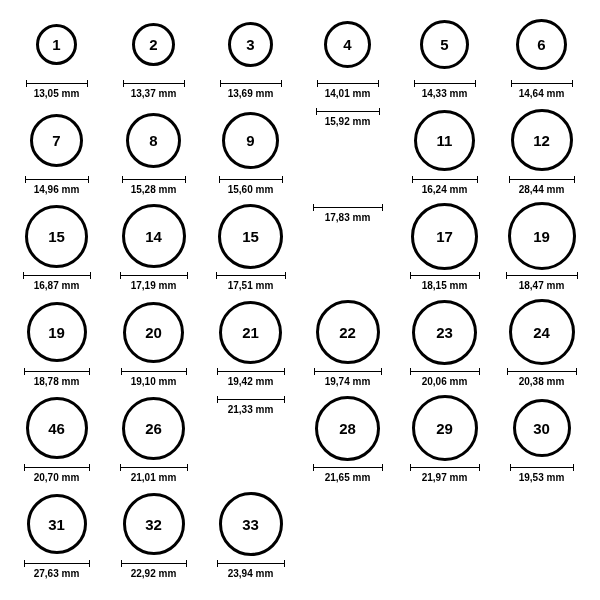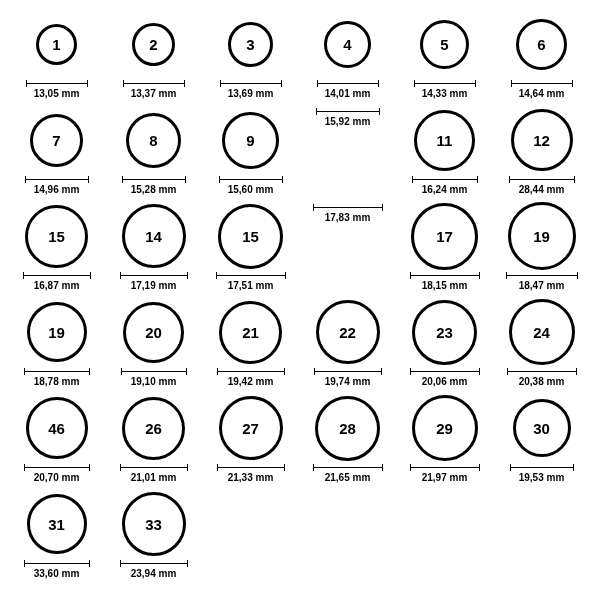--- a/index.html
+++ b/index.html
@@ -480,25 +480,20 @@
         <div class="measure">
           <div class="caliper" style="width: 68px;">
             <div class="bar"></div>
             <div class="tick-l"></div>
             <div class="tick-r"></div>
           </div>
           <div class="mm">21,01 mm</div>
         </div>
       </div>
       <div class="cell">
-        <div class="ring-wrap">
-          <div class="ring" style="width: 64px; height: 64px;">
-            <span>27</span>
-          </div>
-        </div>
         <div class="measure">
           <div class="caliper" style="width: 68px;">
             <div class="bar"></div>
             <div class="tick-l"></div>
             <div class="tick-r"></div>
           </div>
           <div class="mm">21,33 mm</div>
         </div>
       </div>
       <div class="cell">
@@ -553,21 +548,36 @@
           <div class="ring" style="width: 60px; height: 60px;">
             <span>31</span>
           </div>
         </div>
         <div class="measure">
           <div class="caliper" style="width: 66px;">
             <div class="bar"></div>
             <div class="tick-l"></div>
             <div class="tick-r"></div>
           </div>
-          <div class="mm">33,60 mm</div>
+          <div class="mm">27,63 mm</div>
+        </div>
+      </div>
+      <div class="cell">
+        <div class="ring-wrap">
+          <div class="ring" style="width: 62px; height: 62px;">
+            <span>32</span>
+          </div>
+        </div>
+        <div class="measure">
+          <div class="caliper" style="width: 66px;">
+            <div class="bar"></div>
+            <div class="tick-l"></div>
+            <div class="tick-r"></div>
+          </div>
+          <div class="mm">22,92 mm</div>
         </div>
       </div>
       <div class="cell">
         <div class="ring-wrap">
           <div class="ring" style="width: 64px; height: 64px;">
             <span>33</span>
           </div>
         </div>
         <div class="measure">
           <div class="caliper" style="width: 68px;">

